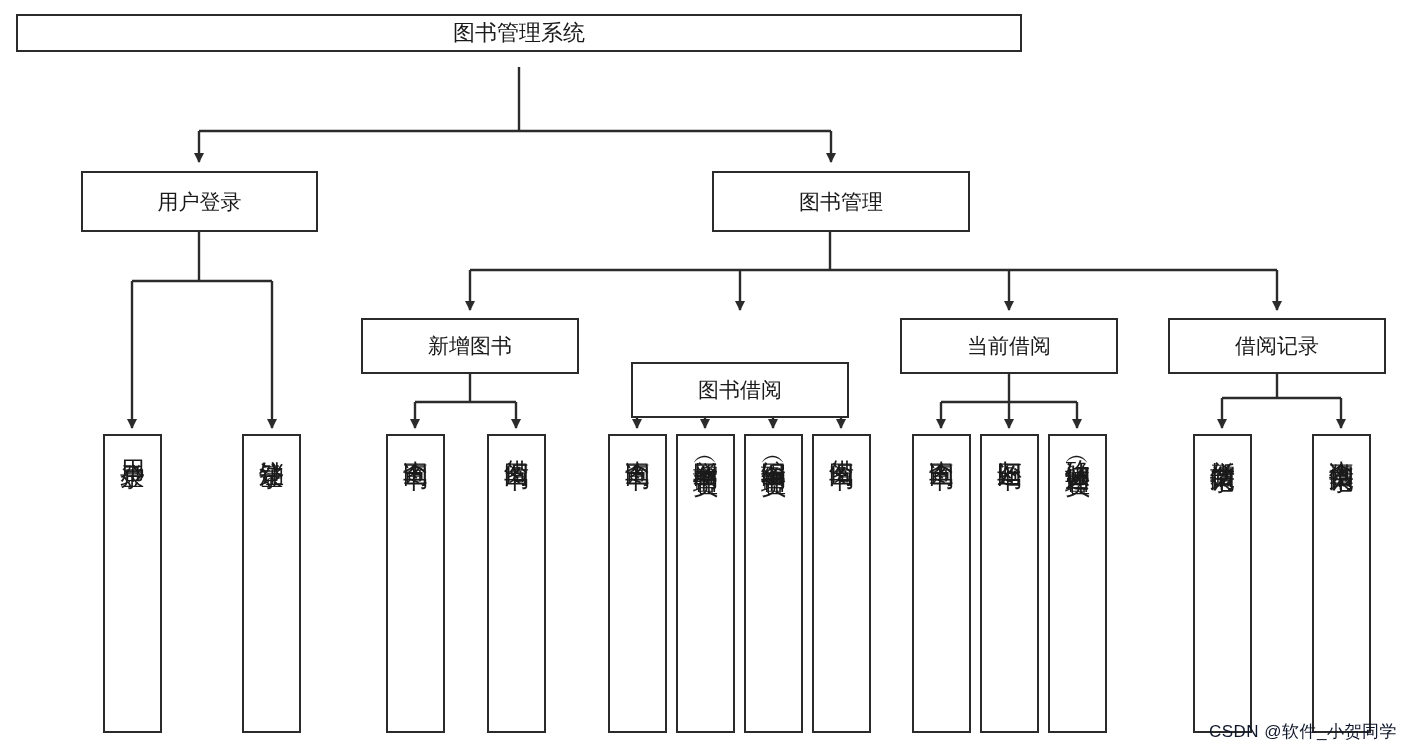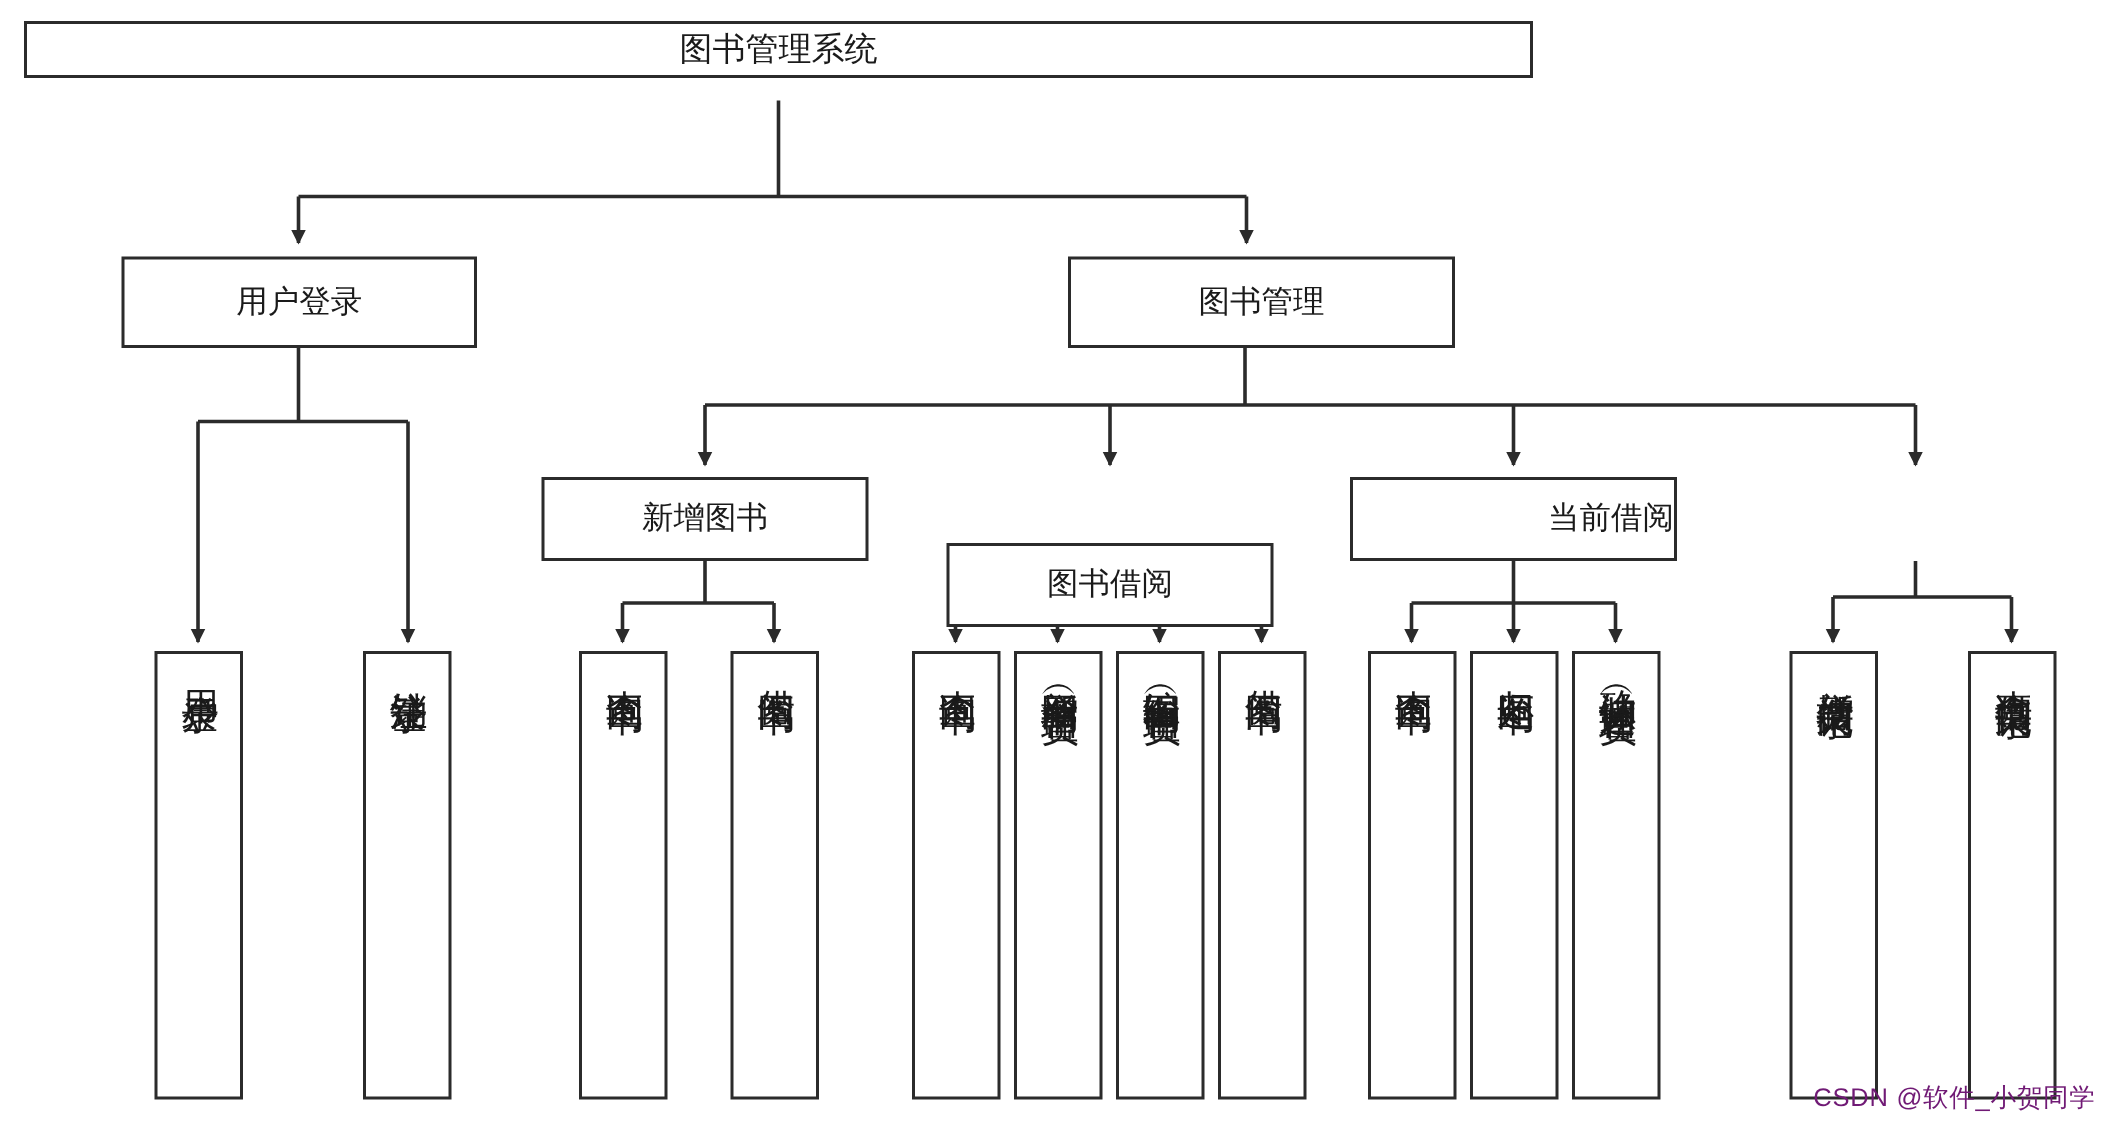--- a/index.html
+++ b/index.html
@@ -60,21 +60,21 @@
     font-size: 25px;
     letter-spacing: 2px;
     line-height: 1;
     white-space: nowrap;
   }
   .watermark {
     position: absolute;
     right: 8px;
     bottom: 4px;
     font-size: 17px;
-    color: #701a75;
+    color: #0f172a;
     z-index: 5;
     white-space: nowrap;
     letter-spacing: 0.5px;
   }
 </style>
 </head>
 <body>
 
 <div id="canvas">
 
@@ -138,22 +138,25 @@
   <div class="node horiz" style="left:712px; top:171px; width:258px; height:61px;">
     <span class="lbl">图书管理</span>
   </div>
 
   <div class="node horiz" style="left:361px; top:318px; width:218px; height:56px;">
     <span class="lbl">新增图书</span>
   </div>
   <div class="node horiz" style="left:631px; top:318px; width:218px; height:56px;margin-top:44px;">
     <span class="lbl">图书借阅</span>
   </div>
-  <div class="node horiz" style="left:900px; top:318px; width:218px; height:56px;justify-content:flex-end;">
+  <div class="node horiz" style="left:900px; top:318px; width:218px; height:56px;">
     <span class="lbl">当前借阅</span>
+  </div>
+  <div class="node horiz" style="left:1168px; top:318px; width:218px; height:56px;">
+    <span class="lbl">借阅记录</span>
   </div>
 
   <div class="node vert" style="left:103px; top:434px; width:59px; height:299px;">
     <span class="lbl">用户登录</span>
   </div>
   <div class="node vert" style="left:242px; top:434px; width:59px; height:299px;">
     <span class="lbl">注销登录</span>
   </div>
 
   <div class="node vert" style="left:386px; top:434px; width:59px; height:299px;">

